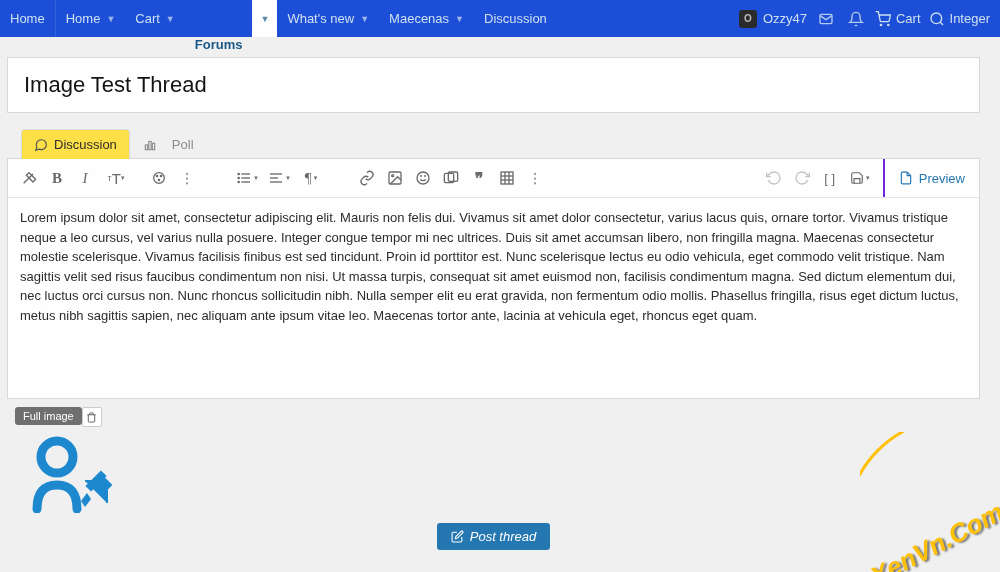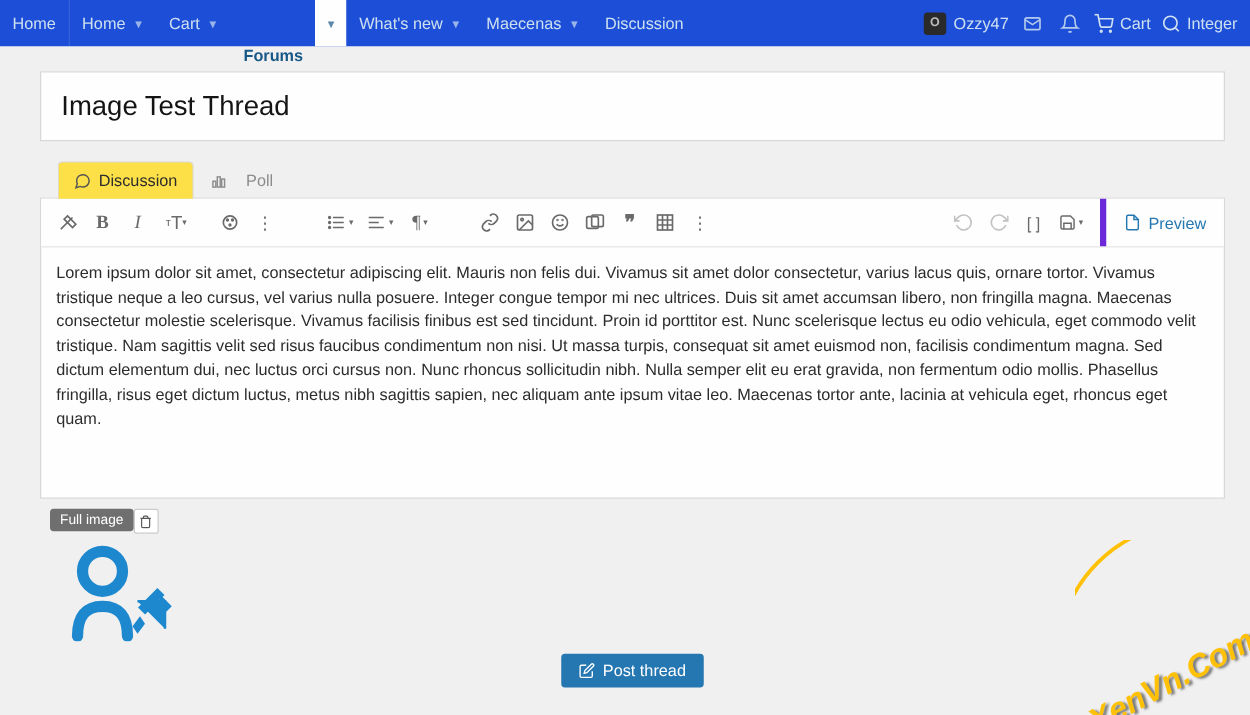--- a/index.html
+++ b/index.html
@@ -13,53 +13,53 @@
 .nav-item .caret { margin-left: 6px; font-size: 9px; opacity: 0.7; }
 .nav-item.active-tab { background: #fefefe; color: #185886; font-weight: 400; }
 .nav-item.forums { font-weight: 700; margin-top: 44px; }
 .nav-item.sep { border-right: 1px solid rgba(255,255,255,0.1); }
 .user-chip { display: flex; align-items: center; gap: 6px; cursor: pointer; }
 .user-avatar { width: 18px; height: 18px; background: #2a2a2a; border-radius: 3px; display: flex; align-items: center; justify-content: center; font-size: 10px; font-weight: bold; color: #bbb; }
 .icon-btn { width: 22px; height: 22px; display: flex; align-items: center; justify-content: center; cursor: pointer; opacity: 0.85; }
 .cart-link, .search-link { display: flex; align-items: center; gap: 5px; cursor: pointer; }
 
 
-.page { padding: 20px 20px 0 32px; }
+.page { padding: 20px 20px 0 7px; }
 .title-block { background: #fefefe; border: 1px solid #d8d8d8; padding: 14px 16px; margin-bottom: 16px; }
 .title-block h1 { font-size: 22px; font-weight: 400; color: #141414; }
 
 
 .tabs { display: flex; gap: 0; margin-left: 14px; margin-bottom: -1px; }
 .tab { border: 1px solid #d8d8d8; border-bottom: none; padding: 7px 12px; background: #fde047; display: flex; align-items: center; gap: 6px; cursor: pointer; font-size: 13px; border-radius: 4px 4px 0 0; }
 .tab.inactive { background: transparent; border-color: transparent; color: #8c8c8c; gap: 15px; }
 .tab .tab-ico { width: 14px; height: 14px; display: inline-flex; }
 
 
 .editor-wrap { border: 1px solid #d8d8d8; background: #fefefe; }
 .toolbar { display: flex; align-items: center; padding: 6px 8px; border-bottom: 1px solid #e5e5e5; gap: 2px; background: #fefefe; }
 .t-btn { width: 26px; height: 26px; display: flex; align-items: center; justify-content: center; cursor: pointer; color: #6a6a6a; border-radius: 3px; }
 .t-sep { width: 10px; }
 .t-spacer { flex: 1; }
-.preview-btn { border-left: 5px solid #6d28d9; padding: 0 14px; height: 38px; margin: -6px -8px -6px 6px; display: flex; align-items: center; gap: 6px; cursor: pointer; color: #2577b1; font-size: 13px; }
+.preview-btn { border-left: 2px solid #6d28d9; padding: 0 14px; height: 38px; margin: -6px -8px -6px 6px; display: flex; align-items: center; gap: 6px; cursor: pointer; color: #2577b1; font-size: 13px; }
 
 .editor-body { padding: 10px 12px; font-size: 13px; color: #2c2c2c; line-height: 1.5; min-height: 200px; }
 .editor-body p { margin: 0; }
 
 
 .attach-area { padding: 8px 0 0 0; }
 .attach-card { width: 130px; position: relative; margin-left: 8px; }
 .attach-top { display: flex; align-items: flex-start; margin-bottom: 4px; }
 .badge-full { background: #6f6f6f; color: #fff; font-size: 11px; padding: 3px 8px; border-radius: 3px; cursor: pointer; }
 .del-btn { width: 20px; height: 20px; border: 1px solid #ccc; background: #fff; display: flex; align-items: center; justify-content: center; cursor: pointer; border-radius: 2px; color: #555; font-size: 11px; }
 .attach-preview { width: 100px; height: 82px; display: flex; align-items: center; justify-content: center; }
 .attach-name { background: #6f6f6f; color: #fff; font-size: 11px; padding: 4px 8px; margin-top: 4px; width: 130px; }
 
 
 .bottom-bar { text-align: center; margin-top: 10px; }
-.post-btn { display: inline-flex; align-items: center; gap: 6px; background: #2577b1; color: #fff; padding: 6px 14px; border-radius: 3px; cursor: pointer; font-size: 13px; }
+.post-btn { display: inline-flex; align-items: center; gap: 6px; background: #2577b1; color: #fff; padding: 6px 14px; border-radius: 3px; cursor: pointer; font-size: 13px; font-style: italic; }
 
 
 .watermark { position: absolute; bottom: 12px; right: -10px; transform: rotate(-28deg); font-size: 26px; font-weight: bold; font-style: italic; color: #ffc107; text-shadow: 2px 2px 2px rgba(0,0,0,0.5); pointer-events: none; font-family: Arial, sans-serif; }
 .watermark-curve { position: absolute; bottom: 0; right: 0; width: 140px; height: 140px; overflow: hidden; pointer-events: none; }
 .watermark-curve::before { content: ''; position: absolute; right: -70px; bottom: -70px; width: 220px; height: 220px; border: 3px solid #ffc107; border-radius: 50%; }
 
 svg { display:block; }
 </style>
 </head>
 <body>

